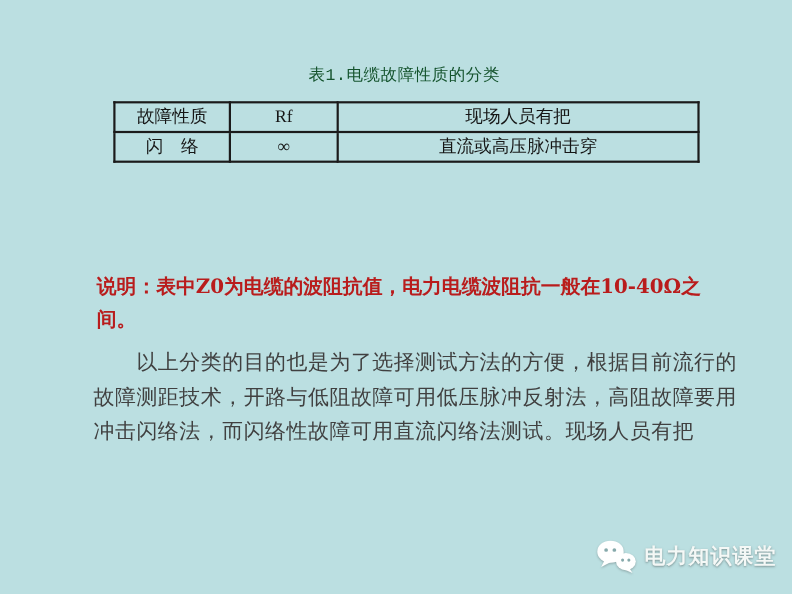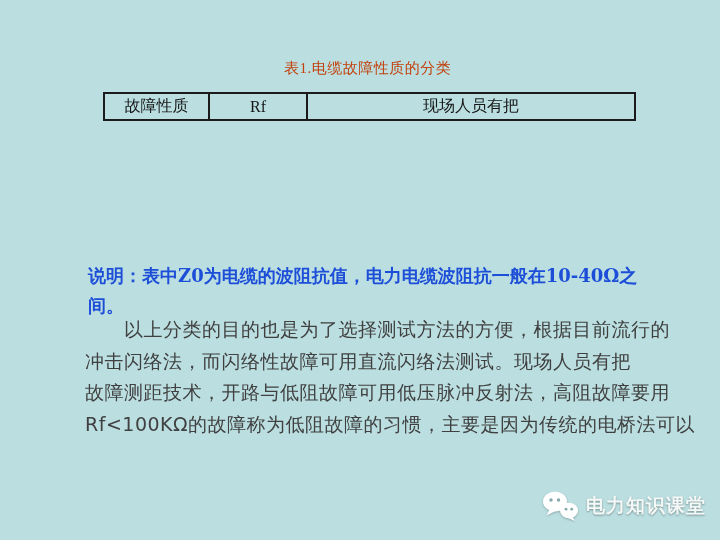--- a/index.html
+++ b/index.html
@@ -16,22 +16,22 @@
     color: #1f1f1f;
   }
   .table-title {
     position: absolute;
     top: 59px;
     left: 103px;
     width: 529px;
     text-align: center;
     font-size: 15px;
     letter-spacing: 0.5px;
-    color: #c2410c;
-    font-family: Liberation Serif, serif;
+    color: #14532d;
+    font-family: Liberation Mono, monospace;
   }
   table.fault-table {
     position: absolute;
     top: 92px;
     left: 103px;
     width: 529px;
     border-collapse: collapse;
     table-layout: fixed;
     font-family: "Liberation Serif", "DejaVu Serif", serif;
   }
@@ -45,28 +45,28 @@
     font-size: 16px;
     font-weight: 400;
     color: #161616;
     white-space: nowrap;
   }
   .col-nature { width: 103px; }
   .col-rf     { width: 96px; }
   .col-gap    { width: 326px; }
   .note {
     position: absolute;
-    top: 261px;
+    top: 246px;
     left: 88px;
     width: 575px;
     font-family: "DejaVu Serif", "Liberation Serif", serif;
     font-weight: 700;
     font-size: 18px;
     line-height: 30px;
-    color: #1d4ed8;
+    color: #b91c1c;
   }
   .paragraph {
     position: absolute;
     top: 314px;
     left: 85px;
     width: 580px;
     font-size: 19px;
     line-height: 31.5px;
     color: #404040;
     letter-spacing: 0.5px;
@@ -103,33 +103,37 @@
 
   <div class="table-title">表1.电缆故障性质的分类</div>
 
   <table class="fault-table">
     <tbody>
         <tr>
       <th class="col-nature">故障性质</th>
       <th class="col-rf">Rf</th>
       <th class="col-gap">现场人员有把</th>
     </tr>
+    <tr>
+      <td>闪　络</td>
+      <td>∞</td>
+      <td>直流或高压脉冲击穿</td>
+    </tr>
   </tbody>
     </table>
 
   <div class="note">
     <div class="note-line">说明：表中Z0为电缆的波阻抗值，电力电缆波阻抗一般在10-40Ω之</div>
     <div class="note-line">间。</div>
   </div>
 
   <div class="paragraph">
     <div class="pline indent">以上分类的目的也是为了选择测试方法的方便，根据目前流行的</div>
+    <div class="pline">故障测距技术，开路与低阻故障可用低压脉冲反射法，高阻故障要用</div>
     <div class="pline">冲击闪络法，而闪络性故障可用直流闪络法测试。现场人员有把</div>
-    <div class="pline">故障测距技术，开路与低阻故障可用低压脉冲反射法，高阻故障要用</div>
-    <div class="pline">Rf&lt;100KΩ的故障称为低阻故障的习惯，主要是因为传统的电桥法可以</div>
   </div>
 
   <div class="watermark">
     <span class="wechat-icon">
       <svg width="37" height="32" viewBox="0 0 37 32" xmlns="http://www.w3.org/2000/svg">
         <ellipse cx="13" cy="11.5" rx="12" ry="10" fill="#ffffff"></ellipse>
         <path d="M7.5 19.5 L4.5 25.5 L13 21.2 Z" fill="#ffffff"></path>
         <circle cx="9" cy="10" r="1.7" fill="#86a9ab"></circle>
         <circle cx="16.5" cy="10" r="1.7" fill="#86a9ab"></circle>
         <ellipse cx="27" cy="20.5" rx="9" ry="7.8" fill="#ffffff"></ellipse>

